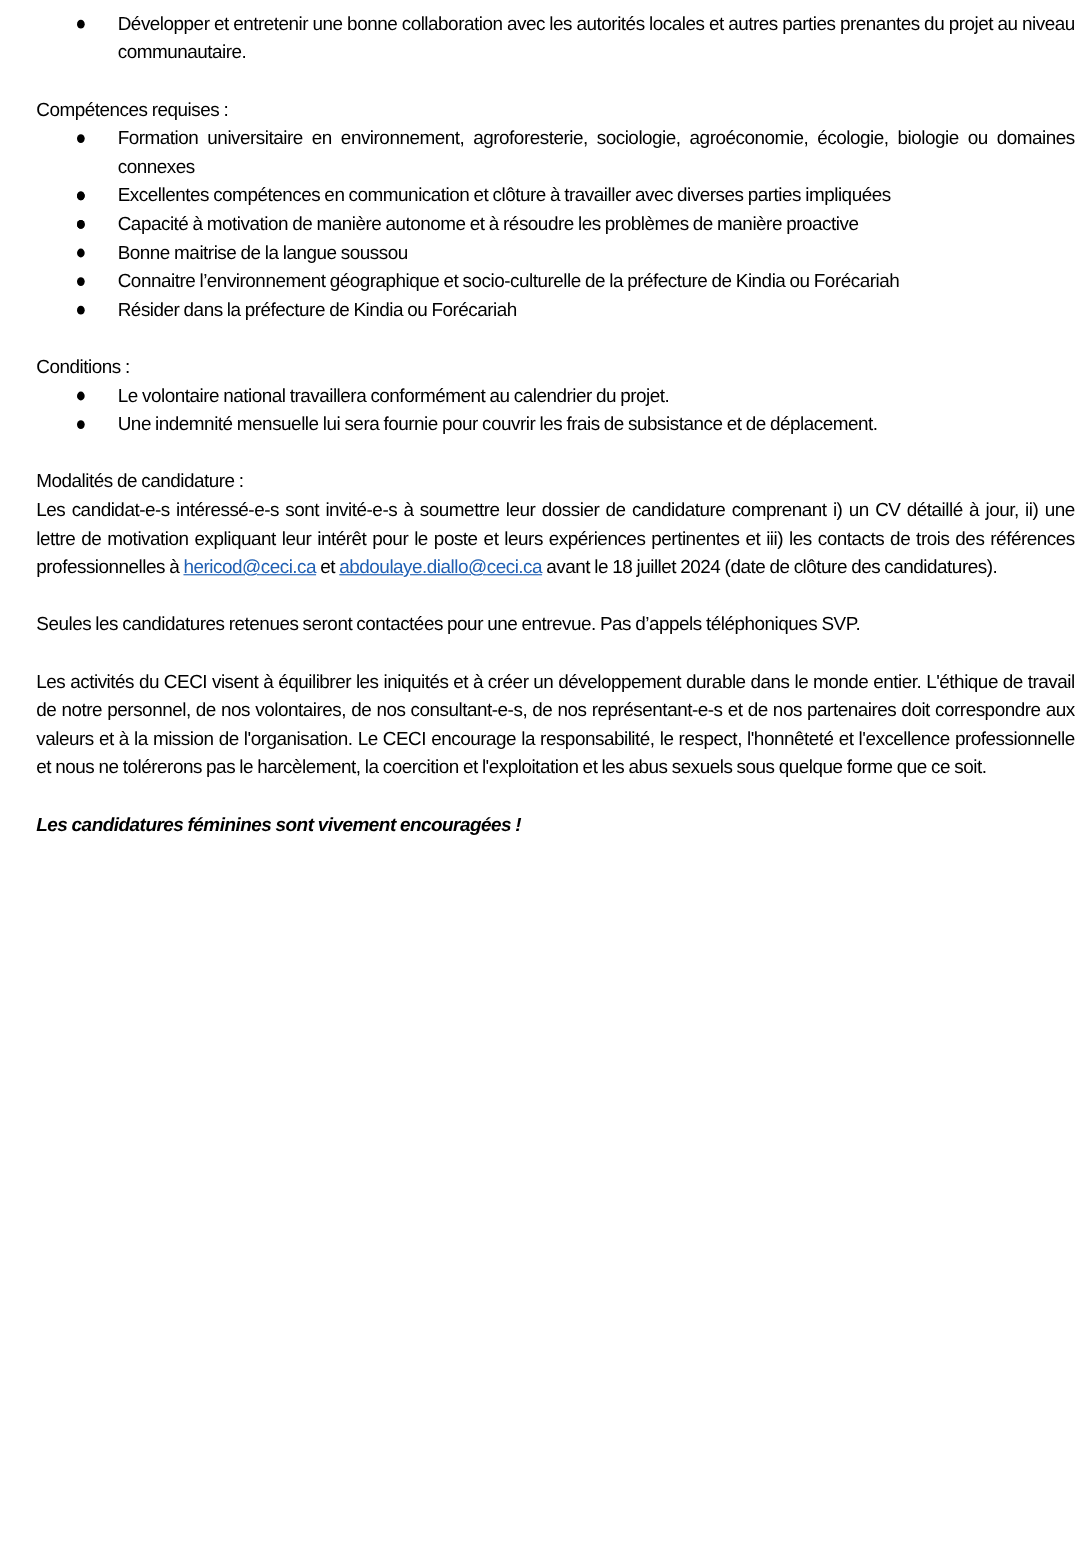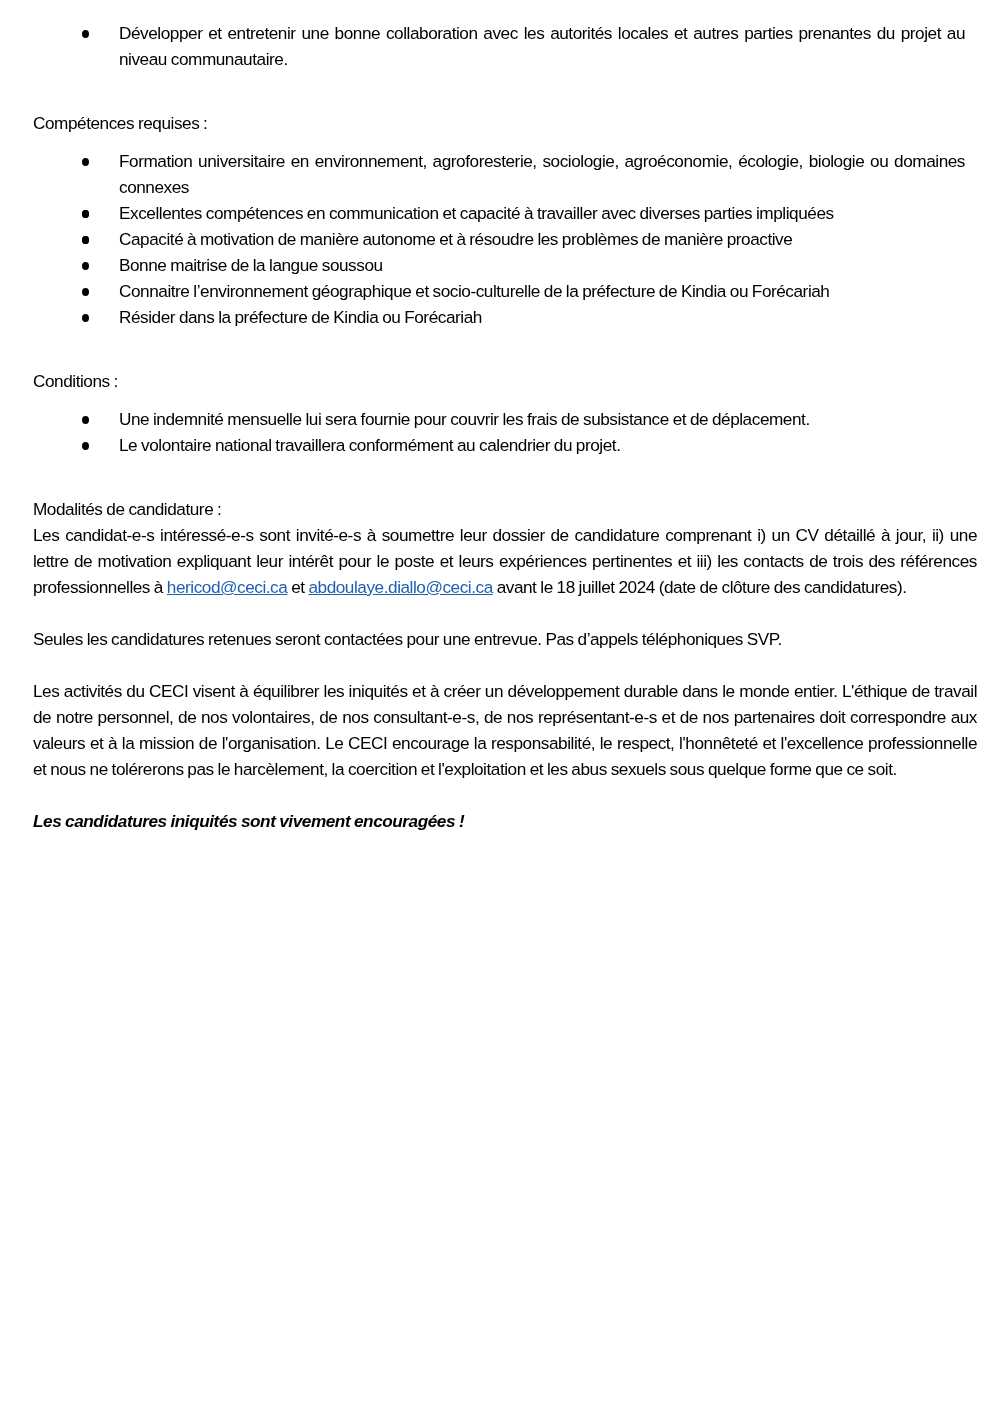--- a/index.html
+++ b/index.html
@@ -19,21 +19,21 @@
       word-spacing: -0.5px;
     }
     .page {
       position: absolute;
       left: 33px;
       top: 8px;
       width: 944px;
     }
     ul.bullets {
       list-style: none;
-      margin: 12px;
+      margin: 0;
       padding: 0;
     }
     ul.bullets li {
       position: relative;
       padding-left: 74px;
       line-height: 26px;
       text-align: justify;
     }
     ul.bullets li .bullet {
       position: absolute;
@@ -77,46 +77,46 @@
       <span>Développer et entretenir une bonne collaboration avec les autorités locales et autres parties prenantes du projet au niveau communautaire.</span>
     </li>
   </ul>
 
   <div class="spacer"></div>
 
   <div class="heading">Compétences requises :</div>
   <ul class="bullets">
     <li><span class="bullet"></span><span>Formation universitaire en environnement, agroforesterie, sociologie, agroéconomie, écologie, biologie ou domaines connexes</span></li>
     <li><span class="bullet"></span></li>
-    <li><span class="bullet"></span><span>Excellentes compétences en communication et capacité à travailler avec diverses parties impliquées</span></li>
+    <li><span class="bullet"></span><span>Excellentes compétences en communication et clôture à travailler avec diverses parties impliquées</span></li>
     <li><span class="bullet"></span></li>
     <li><span class="bullet"></span><span>Capacité à motivation de manière autonome et à résoudre les problèmes de manière proactive</span></li>
     <li><span class="bullet"></span><span>Bonne maitrise de la langue soussou</span></li>
     <li><span class="bullet"></span><span>Connaitre l’environnement géographique et socio-culturelle de la préfecture de Kindia ou Forécariah</span></li>
     <li><span class="bullet"></span><span>Résider dans la préfecture de Kindia ou Forécariah</span></li>
   </ul>
 
   <div class="spacer"></div>
 
   <div class="heading">Conditions :</div>
   <ul class="bullets">
+    <li><span class="bullet"></span><span>Le volontaire national travaillera conformément au calendrier du projet.</span></li>
     <li><span class="bullet"></span><span>Une indemnité mensuelle lui sera fournie pour couvrir les frais de subsistance et de déplacement.</span></li>
-    <li><span class="bullet"></span><span>Le volontaire national travaillera conformément au calendrier du projet.</span></li>
   </ul>
 
   <div class="spacer"></div>
 
   <div class="heading">Modalités de candidature :</div>
   <p class="para"><span>Les candidat-e-s intéressé-e-s sont invité-e-s à soumettre leur dossier de candidature comprenant i) un CV détaillé à jour, ii) une lettre de motivation expliquant leur intérêt pour le poste et leurs expériences pertinentes et iii) les contacts de trois des références professionnelles à </span><a class="link" style="color: rgb(31, 95, 179);">hericod@ceci.ca</a><span> et </span><a class="link" style="color: rgb(31, 95, 179);">abdoulaye.diallo@ceci.ca</a><span> avant le 18 juillet 2024 (date de clôture des candidatures).</span></p>
 
   <div class="spacer"></div>
 
   <p class="para">Seules les candidatures retenues seront contactées pour une entrevue. Pas d’appels téléphoniques SVP.</p>
 
   <div class="spacer"></div>
 
   <p class="para">Les activités du CECI visent à équilibrer les iniquités et à créer un développement durable dans le monde entier. L'éthique de travail de notre personnel, de nos volontaires, de nos consultant-e-s, de nos représentant-e-s et de nos partenaires doit correspondre aux valeurs et à la mission de l'organisation. Le CECI encourage la responsabilité, le respect, l'honnêteté et l'excellence professionnelle et nous ne tolérerons pas le harcèlement, la coercition et l'exploitation et les abus sexuels sous quelque forme que ce soit.</p>
 
   <div class="spacer"></div>
 
-  <div class="closing">Les candidatures iniquités sont vivement encouragées !</div>
+  <div class="closing">Les candidatures féminines sont vivement encouragées !</div>
 
 </div>
 
 </body></html>

